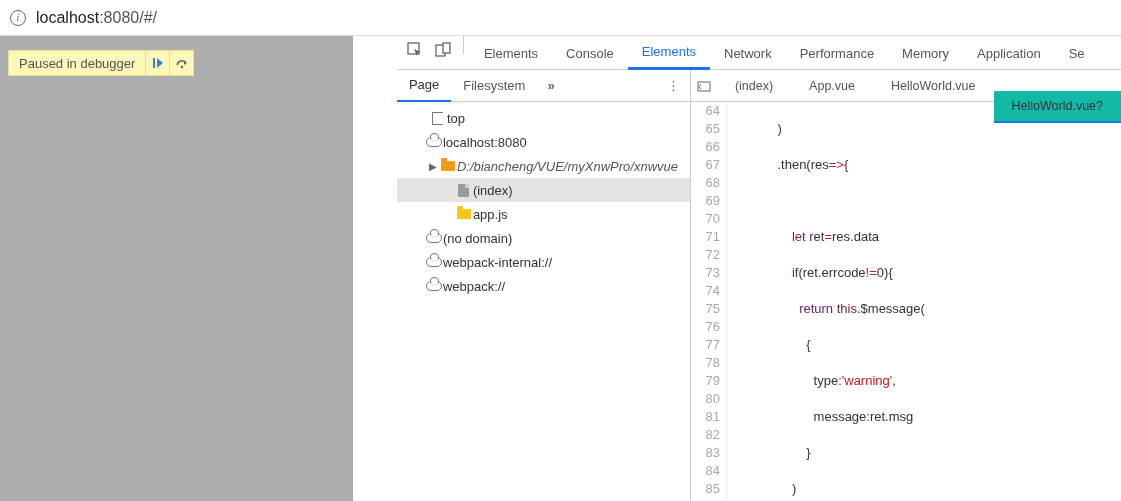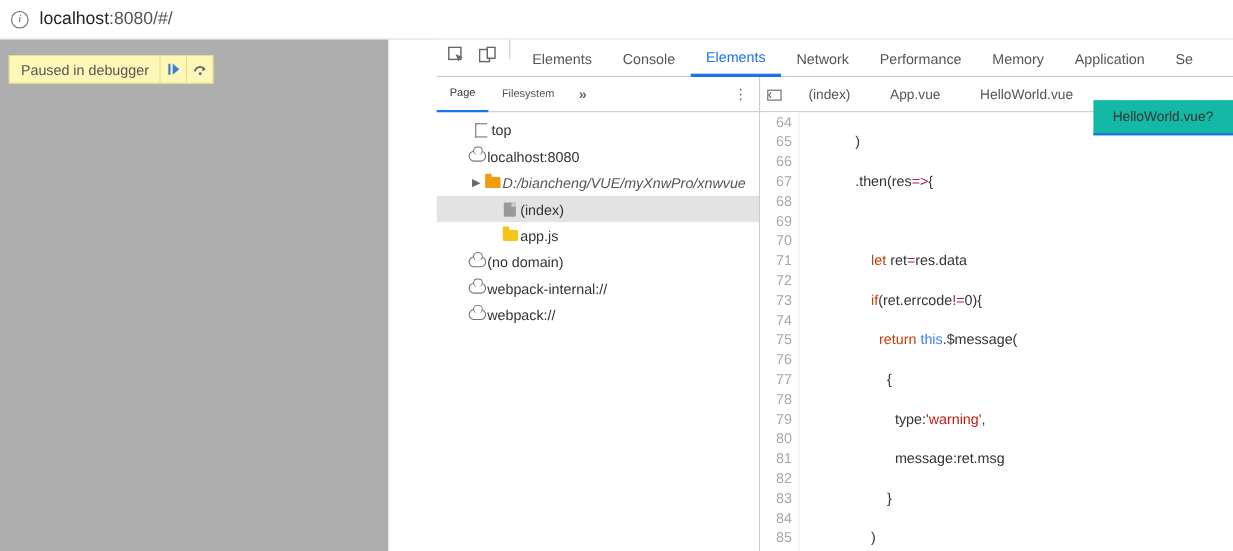--- a/index.html
+++ b/index.html
@@ -23,21 +23,21 @@
 
 .dt-top { height:34px; display:flex; border-bottom:1px solid #ccc; padding:0 4px; }
 .dt-top .iconbtn { width:28px; height:28px; display:flex; align-items:center; justify-content:center; color:#666; cursor:pointer; }
 .dt-top .sep { width:1px; height:18px; background:#ccc; margin:0 6px; }
 .dt-top .tab { padding:0 14px; height:34px; display:flex; align-items:center; color:#555; cursor:pointer; font-size:13px; }
 .dt-top .tab.active { color:#1a73e8; border-bottom:3px solid #1a73e8; }
 
 
 .dt-row2 { height:32px; display:flex; align-items:stretch; border-bottom:1px solid #ccc; }
 .nav-sub { display:flex; align-items:center; width:294px; border-right:1px solid #ccc; }
-.nav-sub .sub { padding:0 12px; height:32px; display:flex; align-items:center; color:#555; cursor:pointer; font-size:10px; }
+.nav-sub .sub { padding:0 12px; height:32px; display:flex; align-items:center; color:#555; cursor:pointer; font-size:13px; }
 .nav-sub .sub.active { color:#333; border-bottom:2px solid #1a73e8; }
 .nav-sub .more { padding:0 10px; color:#666; cursor:pointer; font-weight:bold; }
 .nav-sub .dots { margin-left:auto; padding:0 10px; color:#666; cursor:pointer; }
 .file-tabs { display:flex; align-items:center; flex:1; }
 .file-tabs .ftab { padding:0 18px; height:32px; display:flex; align-items:center; color:#555; cursor:pointer; font-size:12.5px; white-space:nowrap; }
 .file-tabs .ftab.active { background:#14b8a6; border-bottom:2px solid #1a73e8; color:#333;margin-top:42px; }
 .file-tabs .back { width:26px; display:flex; align-items:center; justify-content:center; color:#666; cursor:pointer; }
 
 
 .dt-body { flex:1; display:flex; }
@@ -58,23 +58,23 @@
 .file::before { content:""; position:absolute; top:0; right:0; width:4px; height:4px; background:#ccc; }
 .cloud { width:16px; height:10px; border:1.2px solid #777; border-radius:10px; position:relative; }
 .cloud::before { content:""; position:absolute; width:7px; height:7px; border:1.2px solid #777; border-radius:50%; top:-5px; left:3px; background:#fff; border-bottom:none; }
 .frame { width:11px; height:13px; border:1.2px solid #777; border-right:none; }
 
 .code { flex:1; display:flex; font-family:Consolas,"Courier New",monospace; font-size:13px; line-height:18px; overflow:hidden; }
 .gutter { width:36px; text-align:right; color:#a8a8a8; padding-right:6px; background:#fff; border-right:1px solid #eee; }
 .gutter div { height:18px; }
 .src { flex:1; white-space:pre; color:#333; position:relative; }
 .src .line { height:18px; }
-.kw { color:#c2410c; }
+.kw { color:#701a75; }
 .str { color:#c41a16; }
-.this { color:#3b82f6; }
+.this { color:#7f1d1d; }
 .op { color:#a71d5d; }
 </style>
 </head>
 <body>
 
 <div class="urlbar">
   <div class="info">i</div>
   <div class="url"><span class="host">localhost</span><span>:8080/#/</span></div>
 </div>
 

